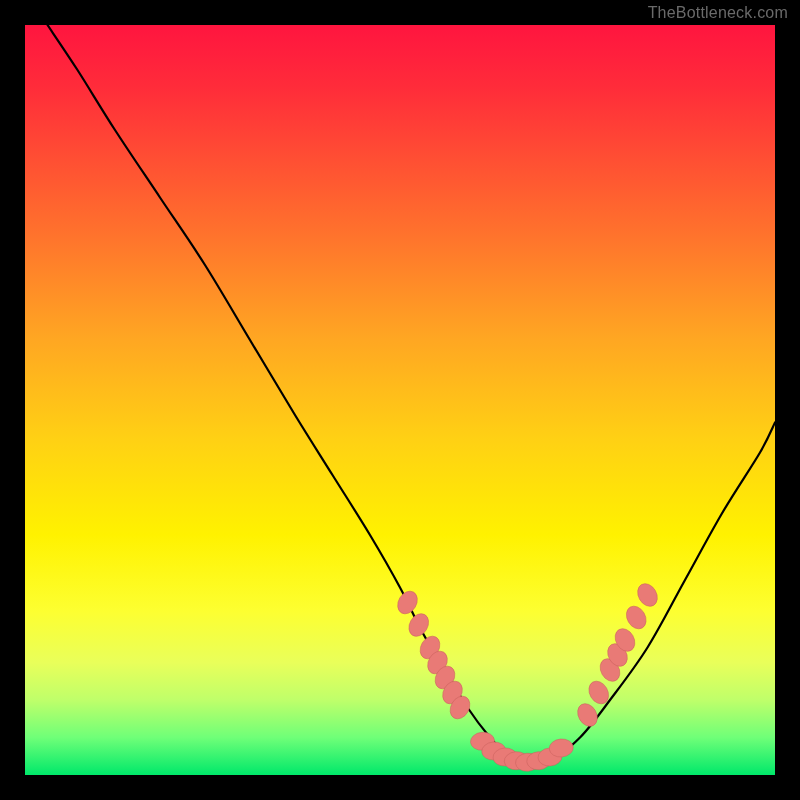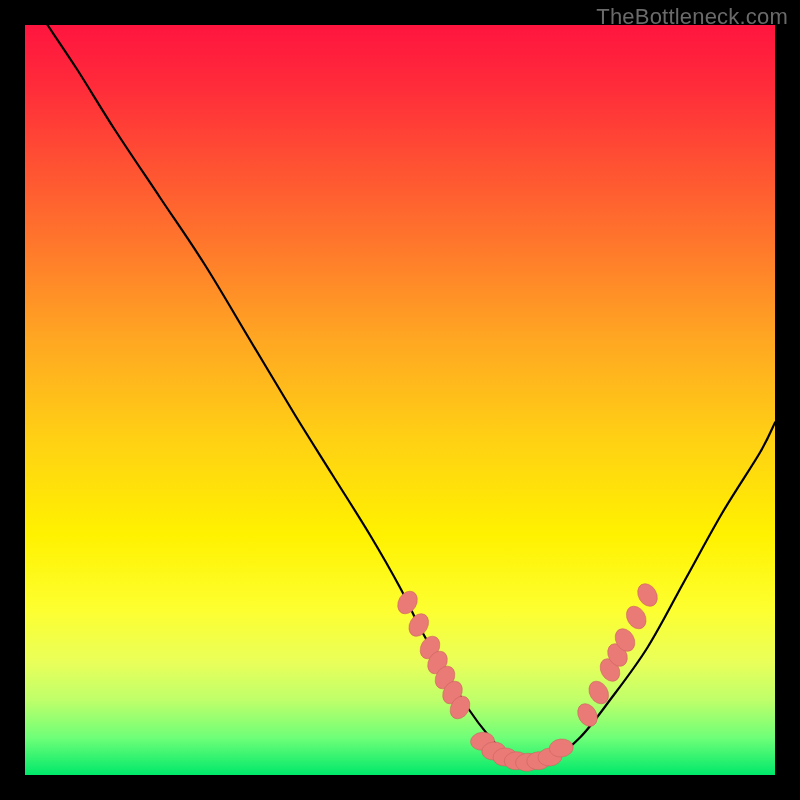--- a/index.html
+++ b/index.html
@@ -17,21 +17,21 @@
       #ffd014 55%,
       #fff200 68%,
       #fdff30 78%,
       #e9ff5a 85%,
       #bfff6a 90%,
       #6fff78 95%,
       #00e86a 100%);
   }
   .watermark {
     position: absolute; top: 4px; right: 12px;
-    font-size: 22px; font-weight: 500; color: #6a6a6a;
+    font-size: 16px; font-weight: 500; color: #6a6a6a;
     letter-spacing: 0.2px;
     font-family: Arial, Helvetica, sans-serif;
   }
   svg.curve { position: absolute; inset: 0; }
 </style>
 </head>
 <body>
 
 <div class="frame">
   <div class="plot-area">

